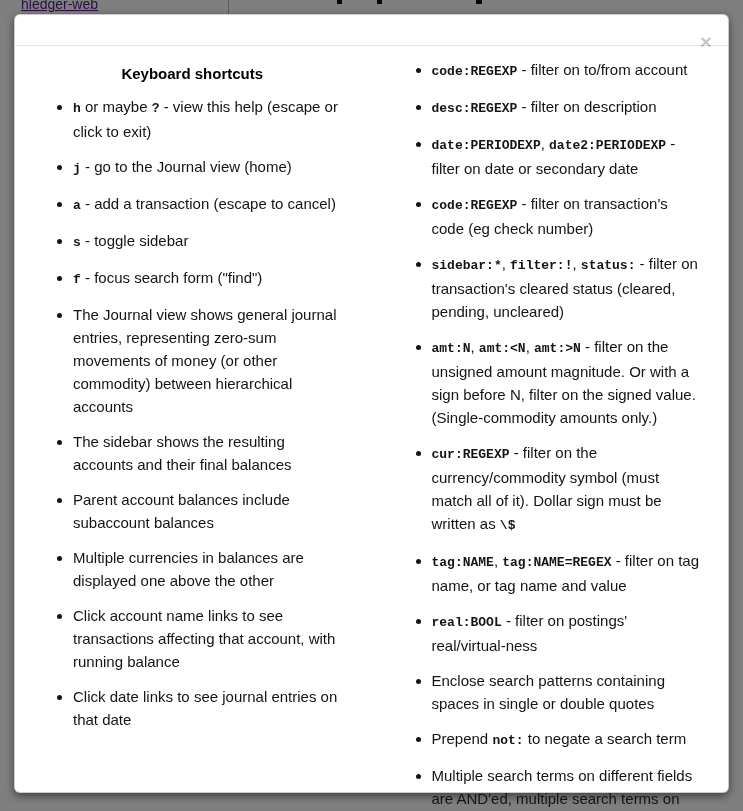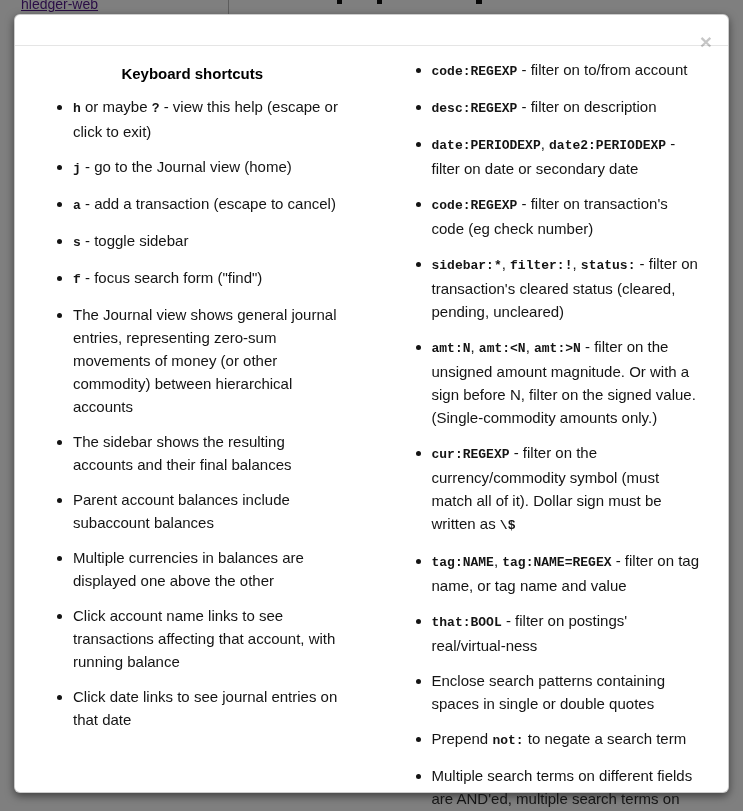--- a/index.html
+++ b/index.html
@@ -137,21 +137,21 @@
     <div class="help-col">
         <ul class="bullet-list">
           <li><code>code:REGEXP</code> - filter on to/from account</li>
           <li><code>desc:REGEXP</code> - filter on description</li>
           <li><code>date:PERIODEXP</code>, <code>date2:PERIODEXP</code> - filter on date or secondary date</li>
           <li><code>code:REGEXP</code> - filter on transaction's code (eg check number)</li>
           <li><code>sidebar:*</code>, <code>filter:!</code>, <code>status:</code> - filter on transaction's cleared status (cleared, pending, uncleared)</li>
           <li><code>amt:N</code>, <code>amt:&lt;N</code>, <code>amt:&gt;N</code> - filter on the unsigned amount magnitude. Or with a sign before N, filter on the signed value. (Single-commodity amounts only.)</li>
           <li><code>cur:REGEXP</code> - filter on the currency/commodity symbol (must match all of it). Dollar sign must be written as <code>\$</code></li>
           <li><code>tag:NAME</code>, <code>tag:NAME=REGEX</code> - filter on tag name, or tag name and value</li>
-          <li><code>that:BOOL</code> - filter on postings' real/virtual-ness</li>
+          <li><code>real:BOOL</code> - filter on postings' real/virtual-ness</li>
           <li>Enclose search patterns containing spaces in single or double quotes</li>
           <li>Prepend <code>not:</code> to negate a search term</li>
           <li>Multiple search terms on different fields are AND'ed, multiple search terms on the same field are OR'ed</li>
           <li>These search terms also work with command-line hledger</li>
         </ul>
       </div>
   </div>
 </div>
 
 </body></html>

